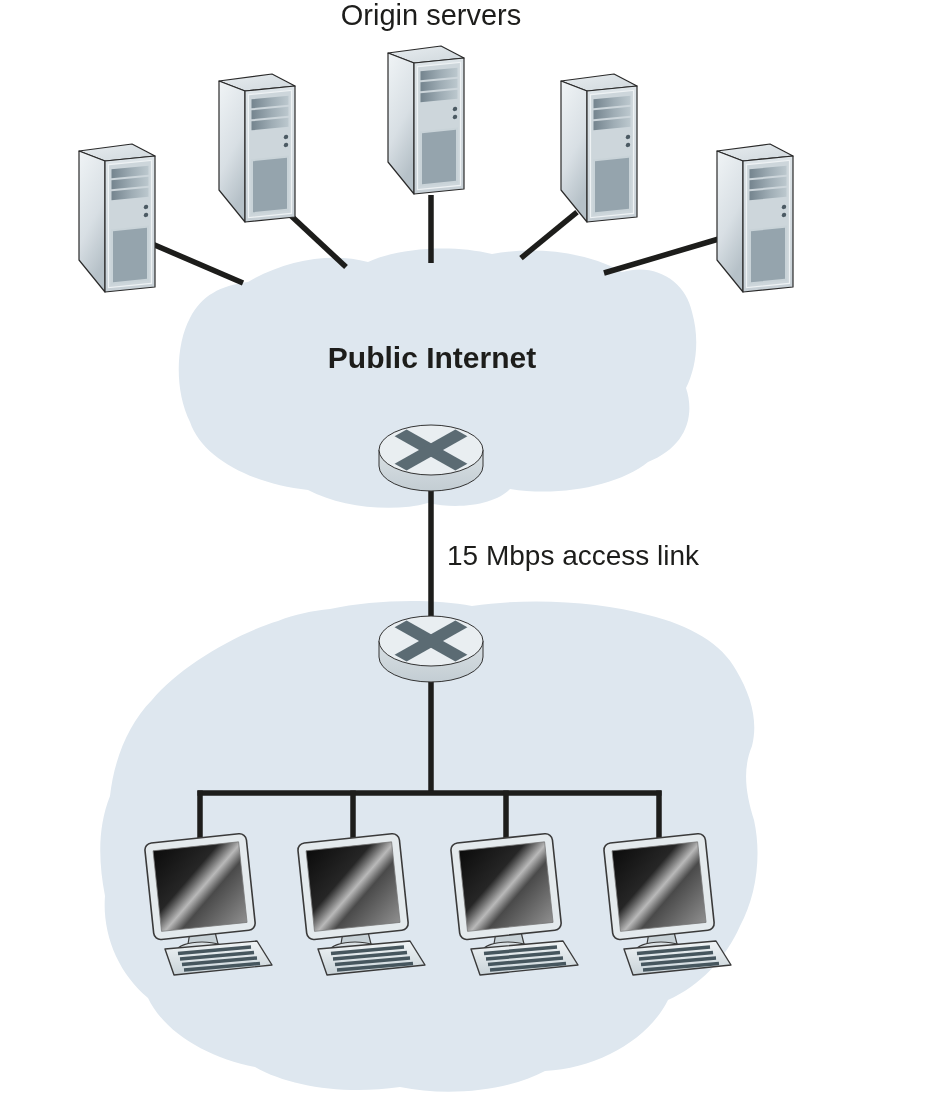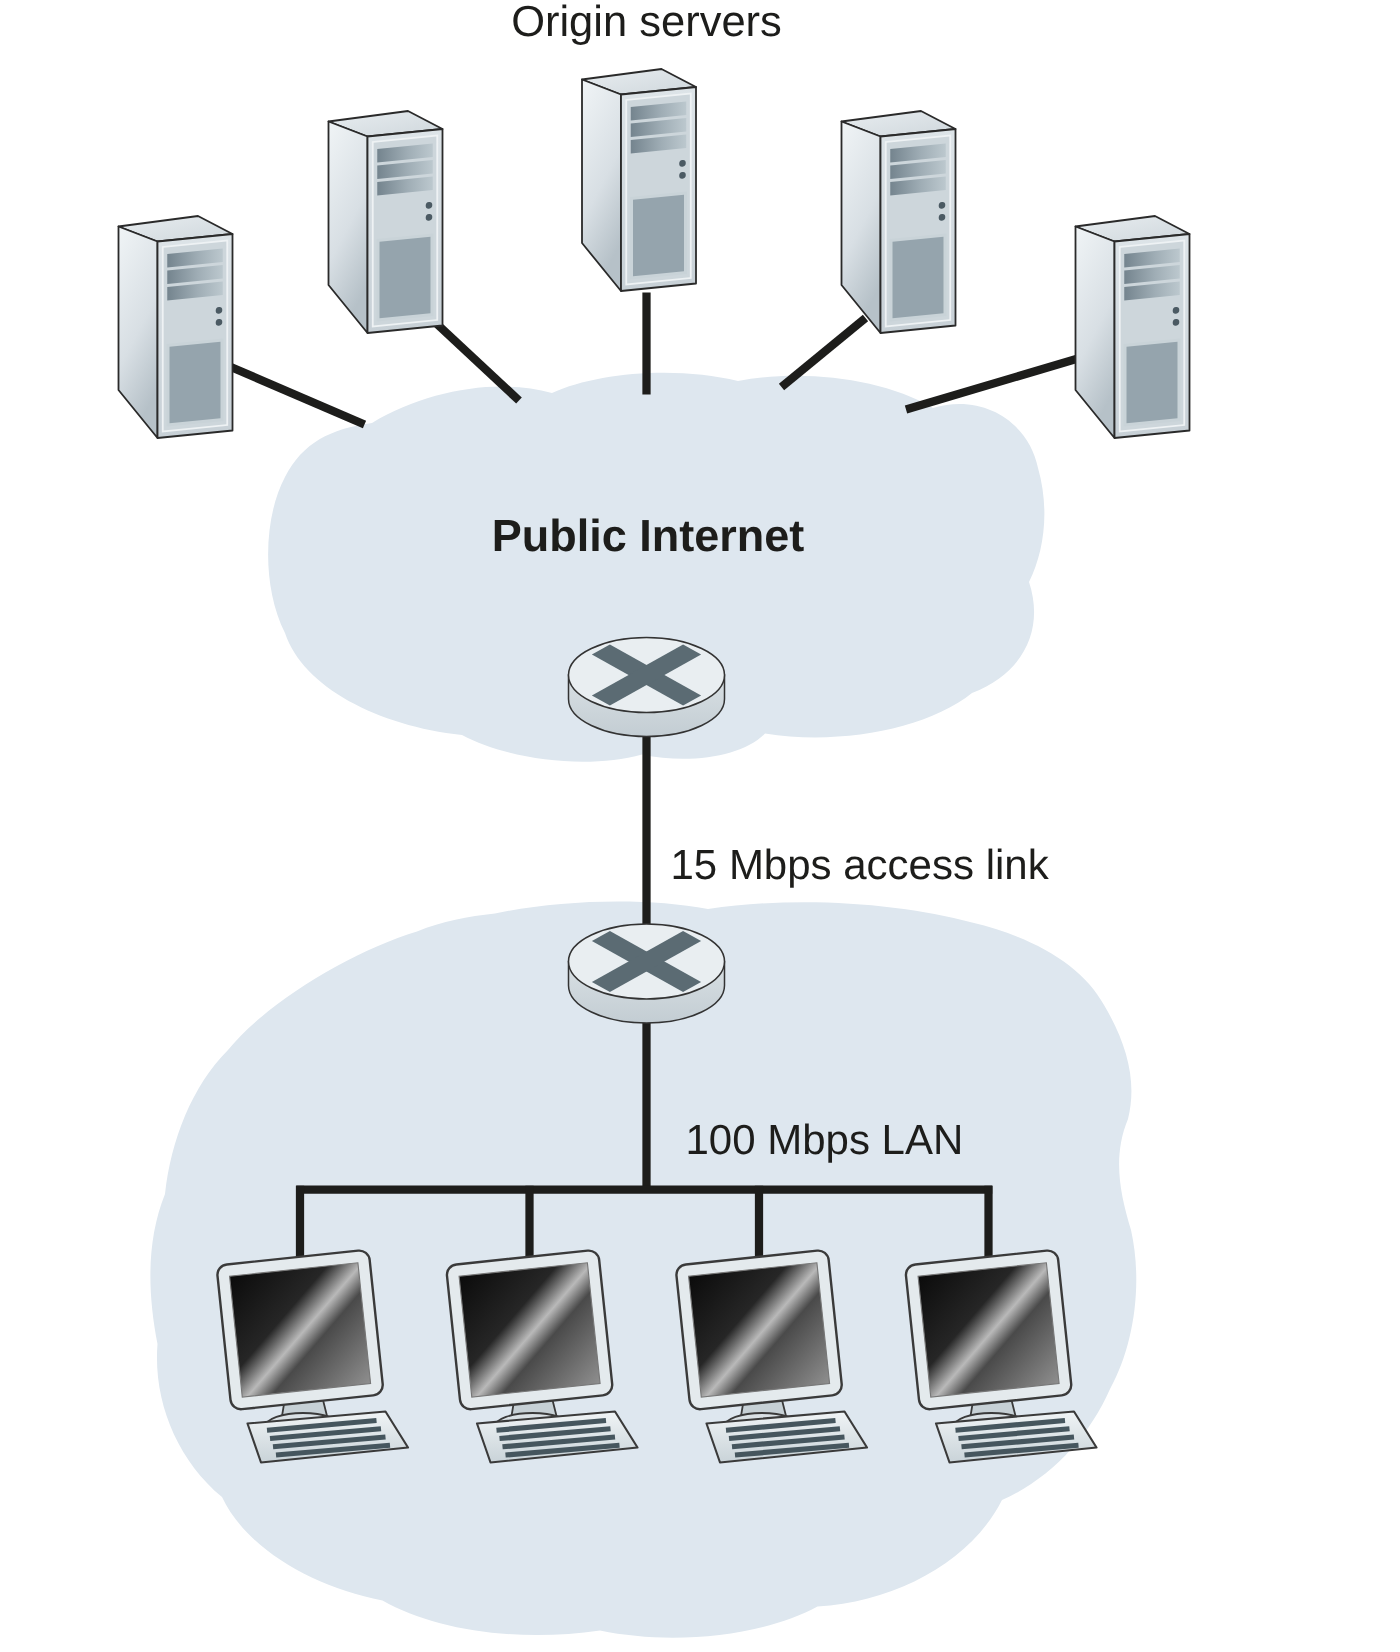--- a/index.html
+++ b/index.html
@@ -10,21 +10,21 @@
     font-family:"Liberation Sans", sans-serif;
     color:#1d1d1b;
     overflow:hidden;
   }
   #diagram-svg{position:absolute;left:0;top:0;}
   .lbl{position:absolute;white-space:nowrap;line-height:1.1;color:#1d1d1b;}
   .lbl.center{text-align:center;}
   .lbl.bold{font-weight:bold;}
   #title-label{left:258px;top:0px;width:346px;font-size:29px;}
   #public-internet-label{left:282px;top:341px;width:300px;font-size:30px;}
-  #access-link-label{left:447px;top:562px;font-size:28px;}
+  #access-link-label{left:447px;top:541px;font-size:28px;}
   #lan-label{left:457px;top:745px;font-size:28px;}
   #institutional-label{left:256px;top:1008px;width:350px;font-size:30px;}
 </style>
 </head>
 <body>
 
 <div id="canvas">
 
   <svg id="diagram-svg" width="933" height="1101" viewBox="0 0 933 1101">
     <defs>
@@ -143,14 +143,13 @@
 
     <use href="#computer-icon" x="141" y="836"></use>
     <use href="#computer-icon" x="294" y="836"></use>
     <use href="#computer-icon" x="447" y="836"></use>
     <use href="#computer-icon" x="600" y="836"></use>
   </svg>
 
   <div id="title-label" class="lbl center">Origin servers</div>
   <div id="public-internet-label" class="lbl center bold">Public Internet</div>
   <div id="access-link-label" class="lbl">15 Mbps access link</div>
-  <div id="lan-label" class="lbl">100 Mbps LAN</div>
 </div>
 
 </body></html>

